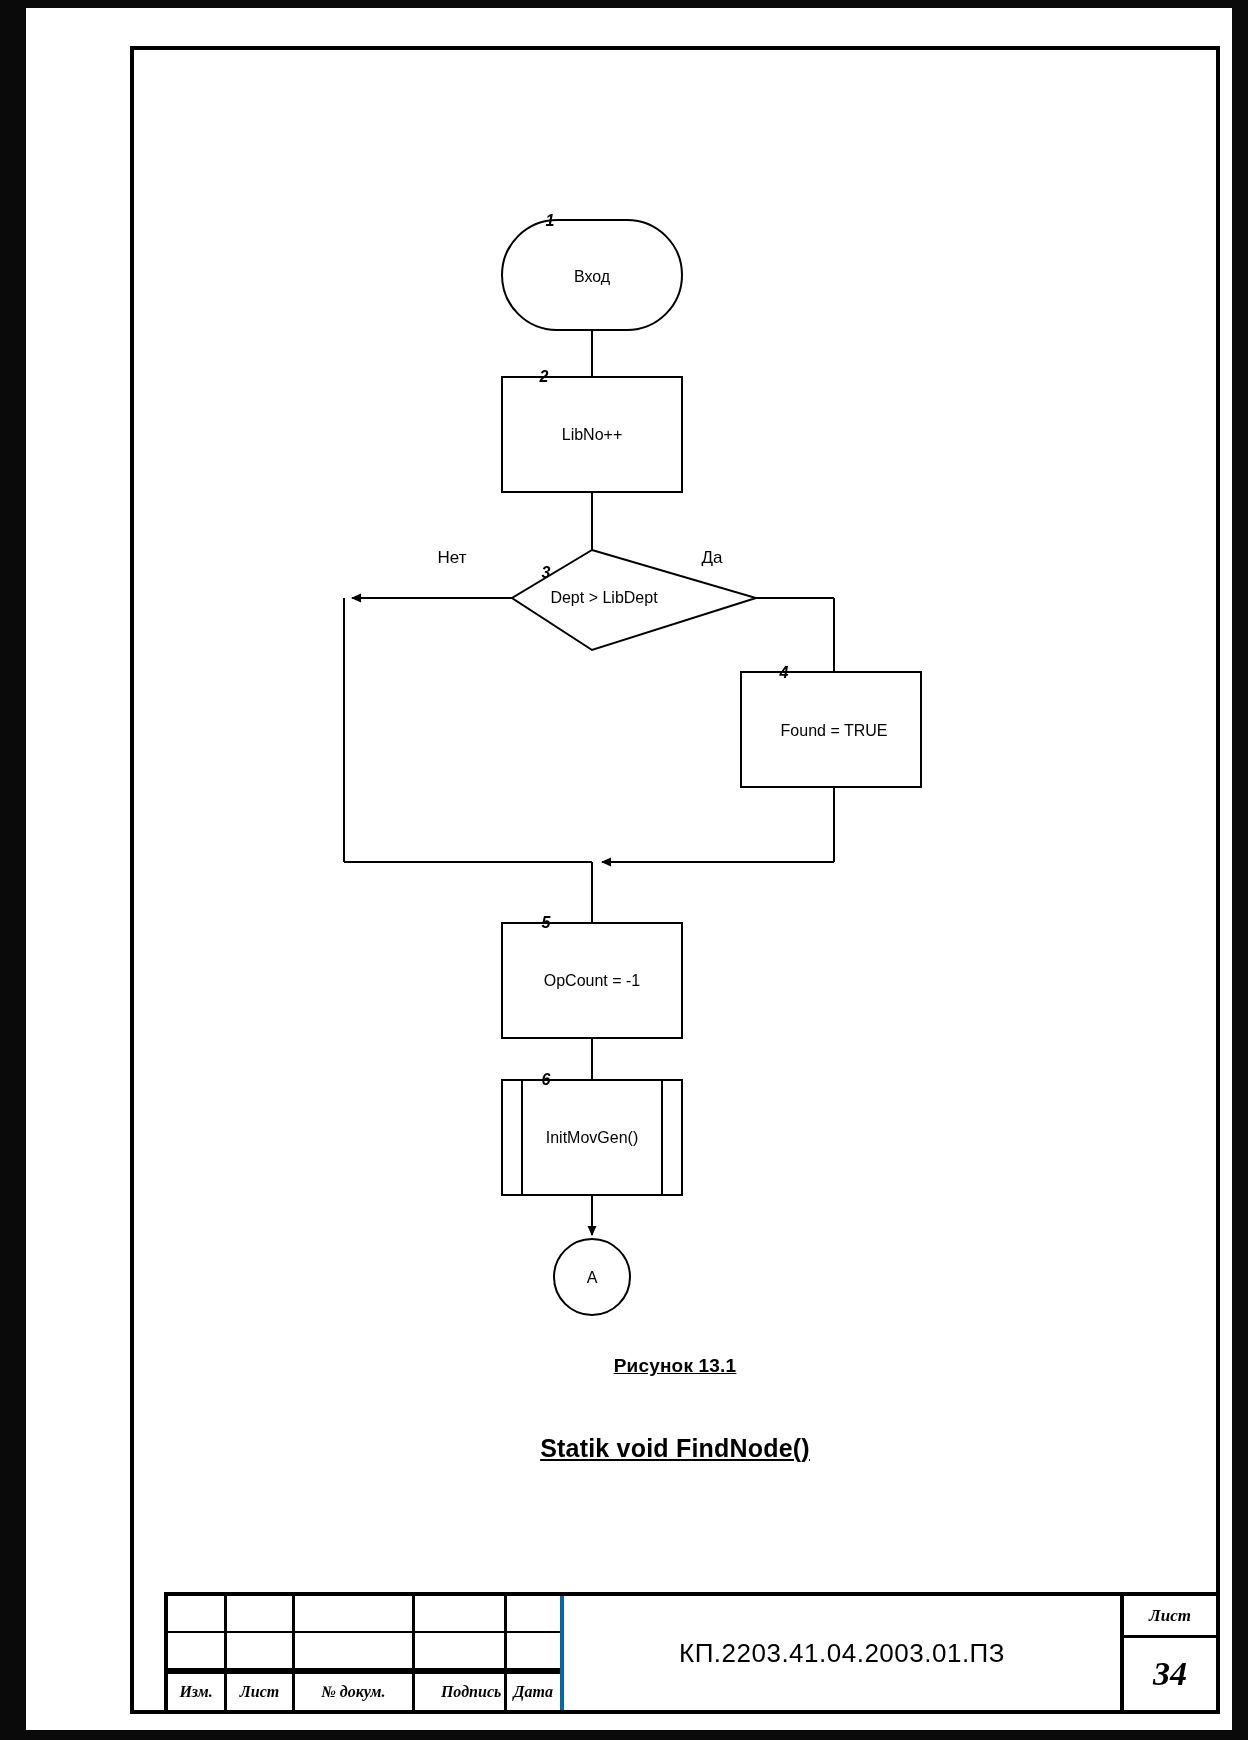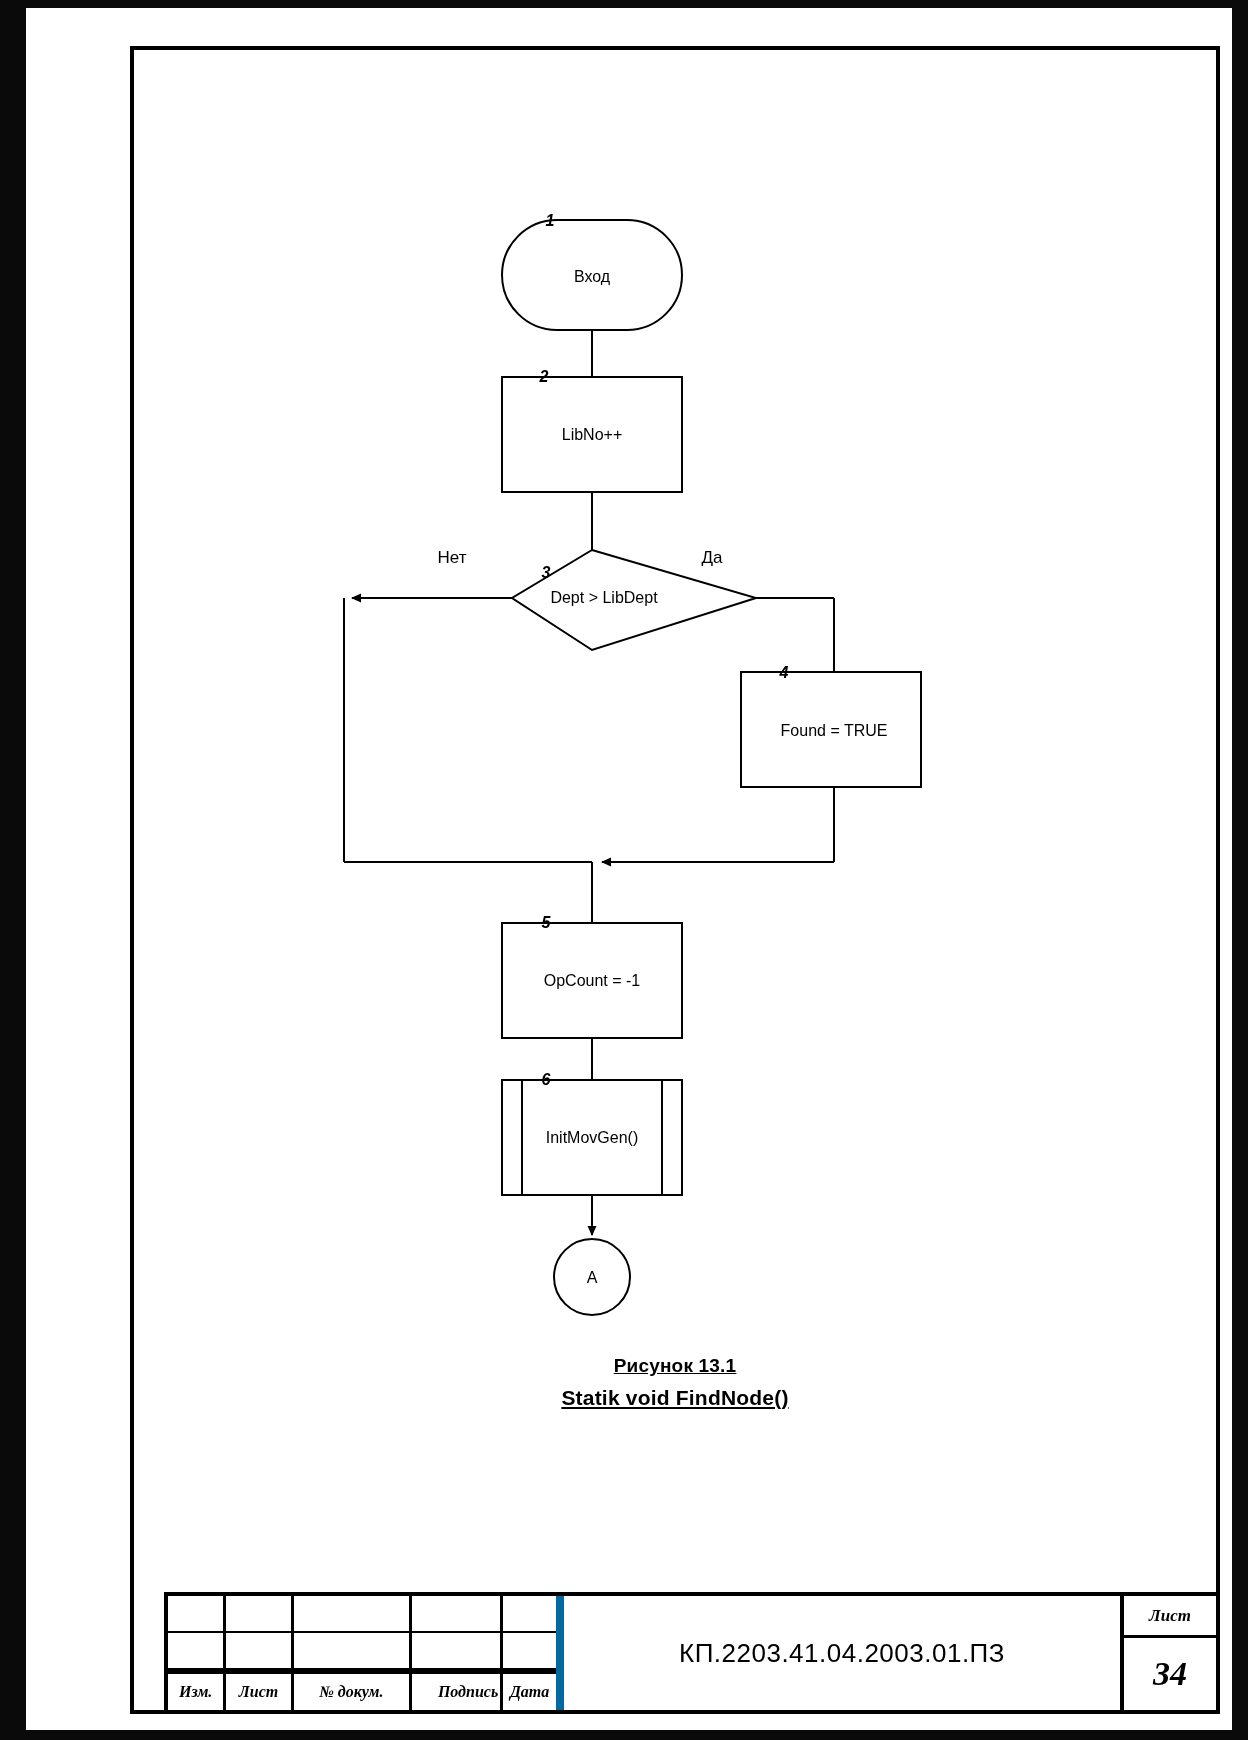--- a/index.html
+++ b/index.html
@@ -89,43 +89,43 @@
     text-align: center;
     text-decoration: underline;
   }
   #caption-figure {
     top: 1305px;
     font-size: 19px;
     font-weight: bold;
     letter-spacing: 0.2px;
   }
   #caption-subtitle {
-    top: 1336px;
-    font-size: 21px;
+    top: 1384px;
+    font-size: 25px;
     font-weight: bold;
     letter-spacing: 0.2px;
   }
 
   
   #title-block {
     position: absolute;
     left: 30px;
     bottom: 0px;
     width: 1052px;
     height: 118px;
     border-left: 4px solid #000;
     border-top: 4px solid #000;
     box-sizing: border-box;
     display: flex;
   }
   #tb-left {
     width: 396px;
     height: 100%;
     box-sizing: border-box;
-    border-right: 8px solid #0369a1;
+    border-right: 4px solid #0369a1;
     display: flex;
     flex-direction: column;
   }
   .tb-row {
     display: flex;
     flex: 1;
     border-bottom: 2px solid #000;
     box-sizing: border-box;
   }
   .tb-row:last-child {

